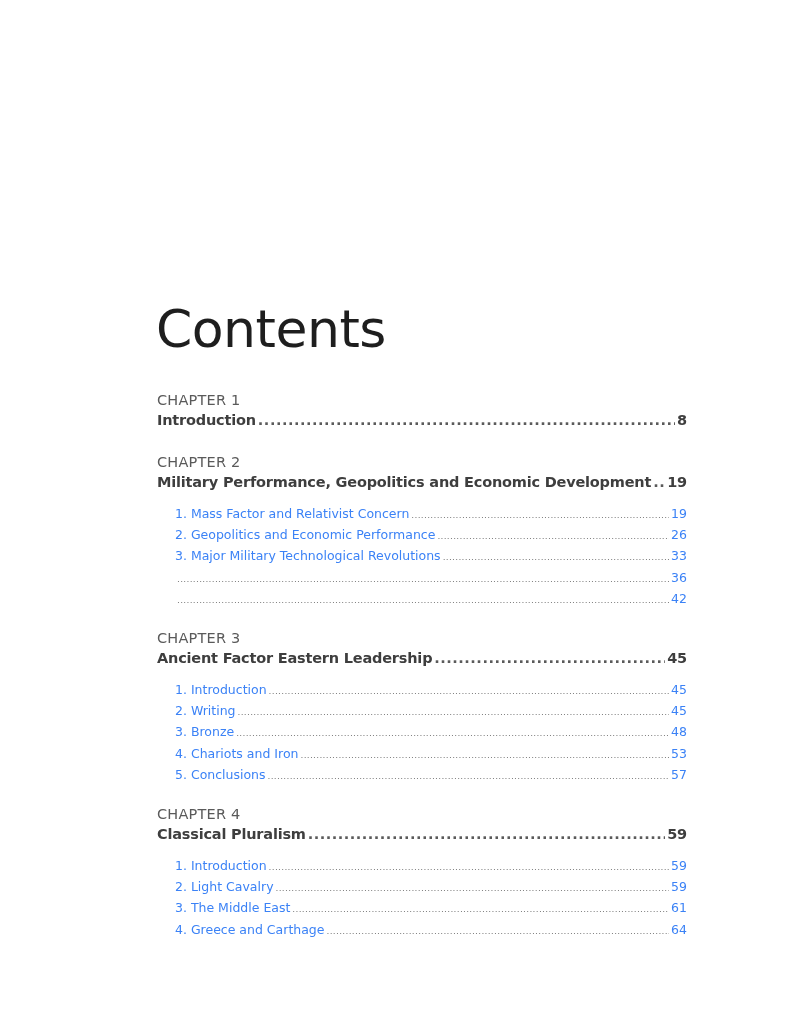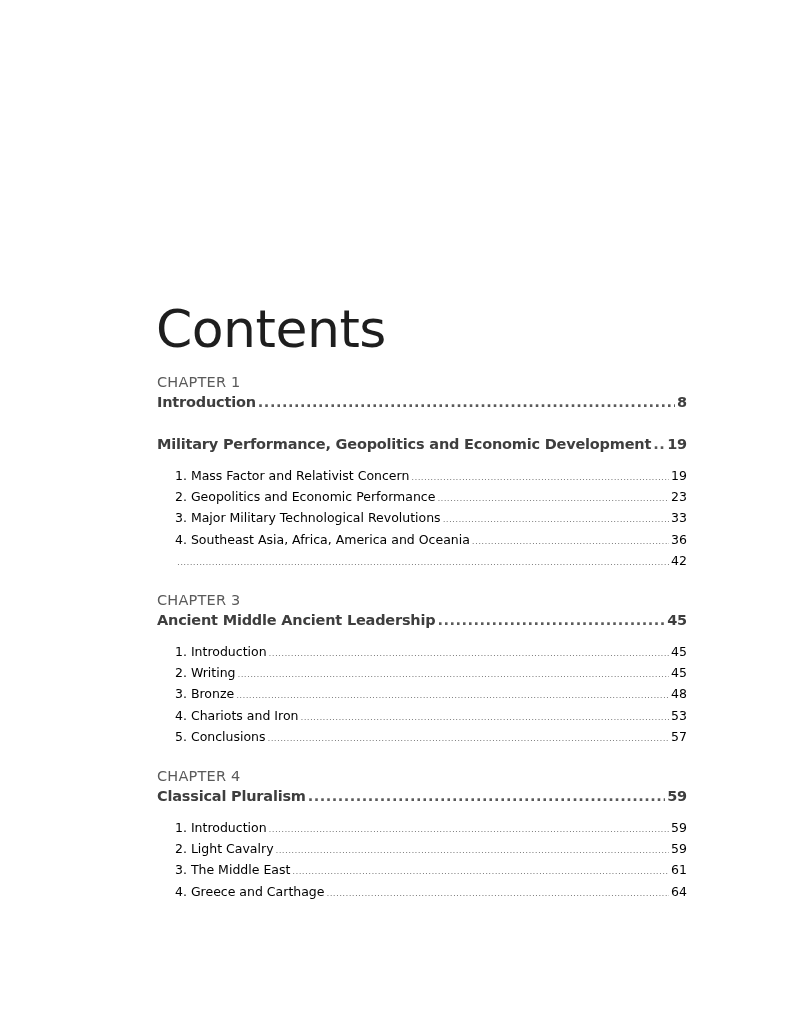--- a/index.html
+++ b/index.html
@@ -5,37 +5,37 @@
   html, body { margin:0; padding:0; }
   body {
     width:803px; height:1029px; background:#ffffff; position:relative; overflow:hidden;
     font-family:"DejaVu Sans", "Liberation Sans", sans-serif; color:#4a4a4a;
   }
   .page-title {
     position:absolute; left:156px; top:303px;
     font-size:52px; font-weight:normal; color:#1e1e1e; letter-spacing:-0.5px;
     margin:0; line-height:52px;
   }
-  .toc { position:absolute; left:157px; top:372px; width:530px; }
+  .toc { position:absolute; left:157px; top:390px; width:530px; }
   .chapter { margin-bottom:18px; }
   .chapter-label {
     font-size:14.5px; color:#5a5a5a; line-height:20px; letter-spacing:0.2px;
   }
   .chapter-title-row {
     display:flex; align-items:flex-end; font-size:14.5px; font-weight:bold; color:#3e3e3e;
     line-height:20px; letter-spacing:-0.2px;
   }
   .leader {
     flex:1; overflow:hidden; white-space:nowrap; margin:0 2px;
     font-weight:bold; color:#5a5a5a; letter-spacing:0.5px;
   }
   .leader::after { content:"....................................................................................................................................................................................................................."; }
   .sections { margin-top:12px; padding-left:18px; }
   .section-row {
-    display:flex; align-items:baseline; font-size:12.5px; color:#000000; line-height:20.2px;
+    display:flex; align-items:baseline; font-size:12.5px; color:#3b82f6; line-height:20.2px;
   }
   .section-row .leader { font-weight:normal; font-size:9px; letter-spacing:0.3px; color:#777; }
   .page-num { white-space:nowrap; }
   .ch1 { margin-bottom:22px; }
 </style>
 </head>
 <body>
 
 <h1 class="page-title">Contents</h1>
 
@@ -44,57 +44,57 @@
   <div class="chapter ch1">
     <div class="chapter-label">CHAPTER 1</div>
     <div class="chapter-title-row">
       <span>Introduction</span>
       <span class="leader"></span>
       <span class="page-num">8</span>
     </div>
   </div>
 
   <div class="chapter">
+    <div class="chapter-label">CHAPTER 2</div>
     <div class="chapter-title-row">
       <span>Military Performance, Geopolitics and Economic Development</span>
       <span class="leader"></span>
       <span class="page-num">19</span>
     </div>
     <div class="sections">
       <div class="section-row">
         <span>1. Mass Factor and Relativist Concern</span>
         <span class="leader"></span>
         <span class="page-num">19</span>
       </div>
       <div class="section-row">
         <span>2. Geopolitics and Economic Performance</span>
         <span class="leader"></span>
-        <span class="page-num">23</span>
+        <span class="page-num">26</span>
       </div>
       <div class="section-row">
         <span>3. Major Military Technological Revolutions</span>
         <span class="leader"></span>
         <span class="page-num">33</span>
       </div>
       <div class="section-row">
-        <span>4. Southeast Asia, Africa, America and Oceania</span>
         <span class="leader"></span>
         <span class="page-num">36</span>
       </div>
       <div class="section-row">
         <span class="leader"></span>
         <span class="page-num">42</span>
       </div>
     </div>
   </div>
 
   <div class="chapter">
     <div class="chapter-label">CHAPTER 3</div>
     <div class="chapter-title-row">
-      <span>Ancient Middle Ancient Leadership</span>
+      <span>Ancient Factor Eastern Leadership</span>
       <span class="leader"></span>
       <span class="page-num">45</span>
     </div>
     <div class="sections">
       <div class="section-row">
         <span>1. Introduction</span>
         <span class="leader"></span>
         <span class="page-num">45</span>
       </div>
       <div class="section-row">

